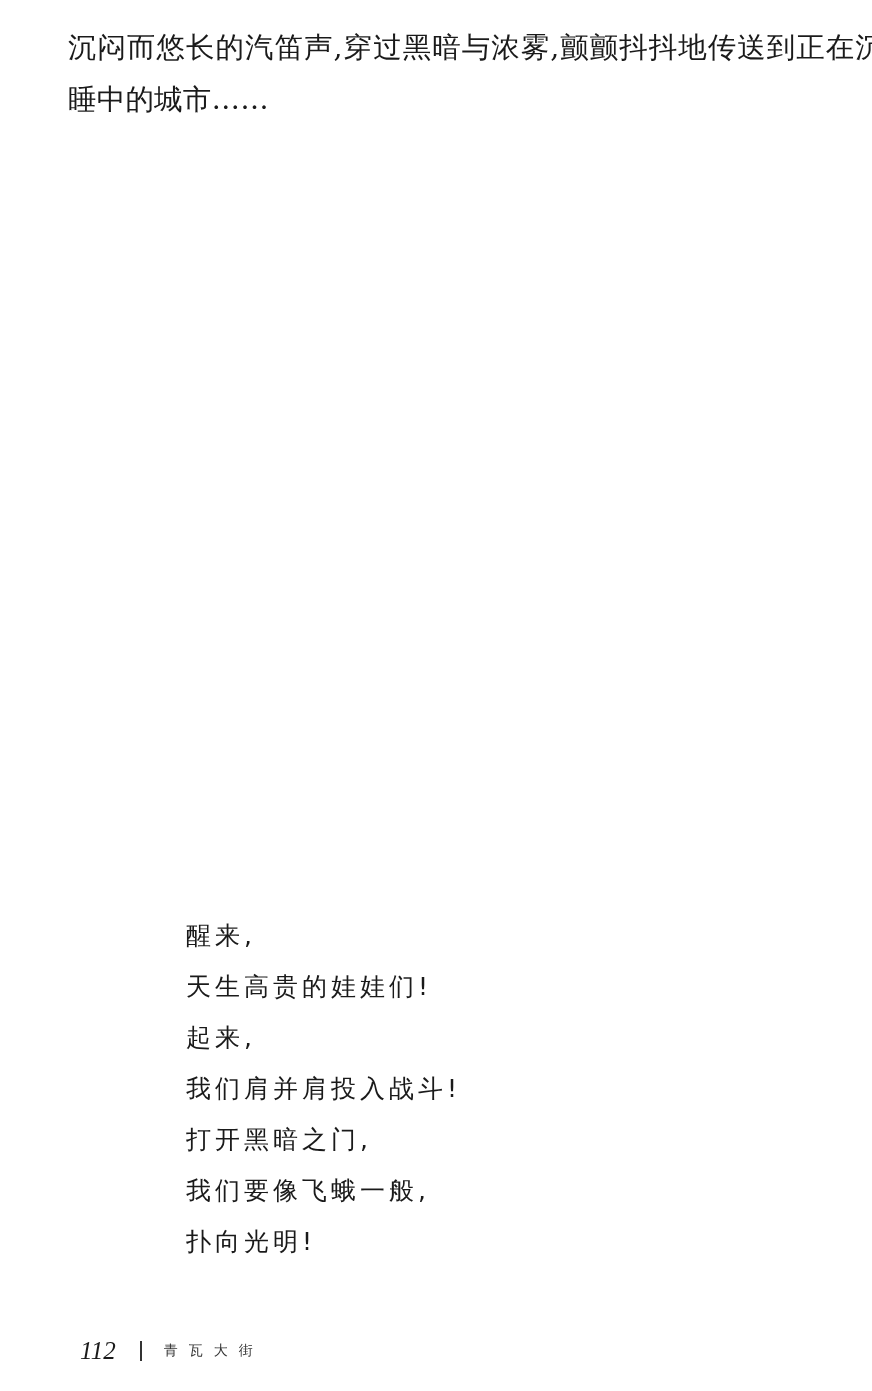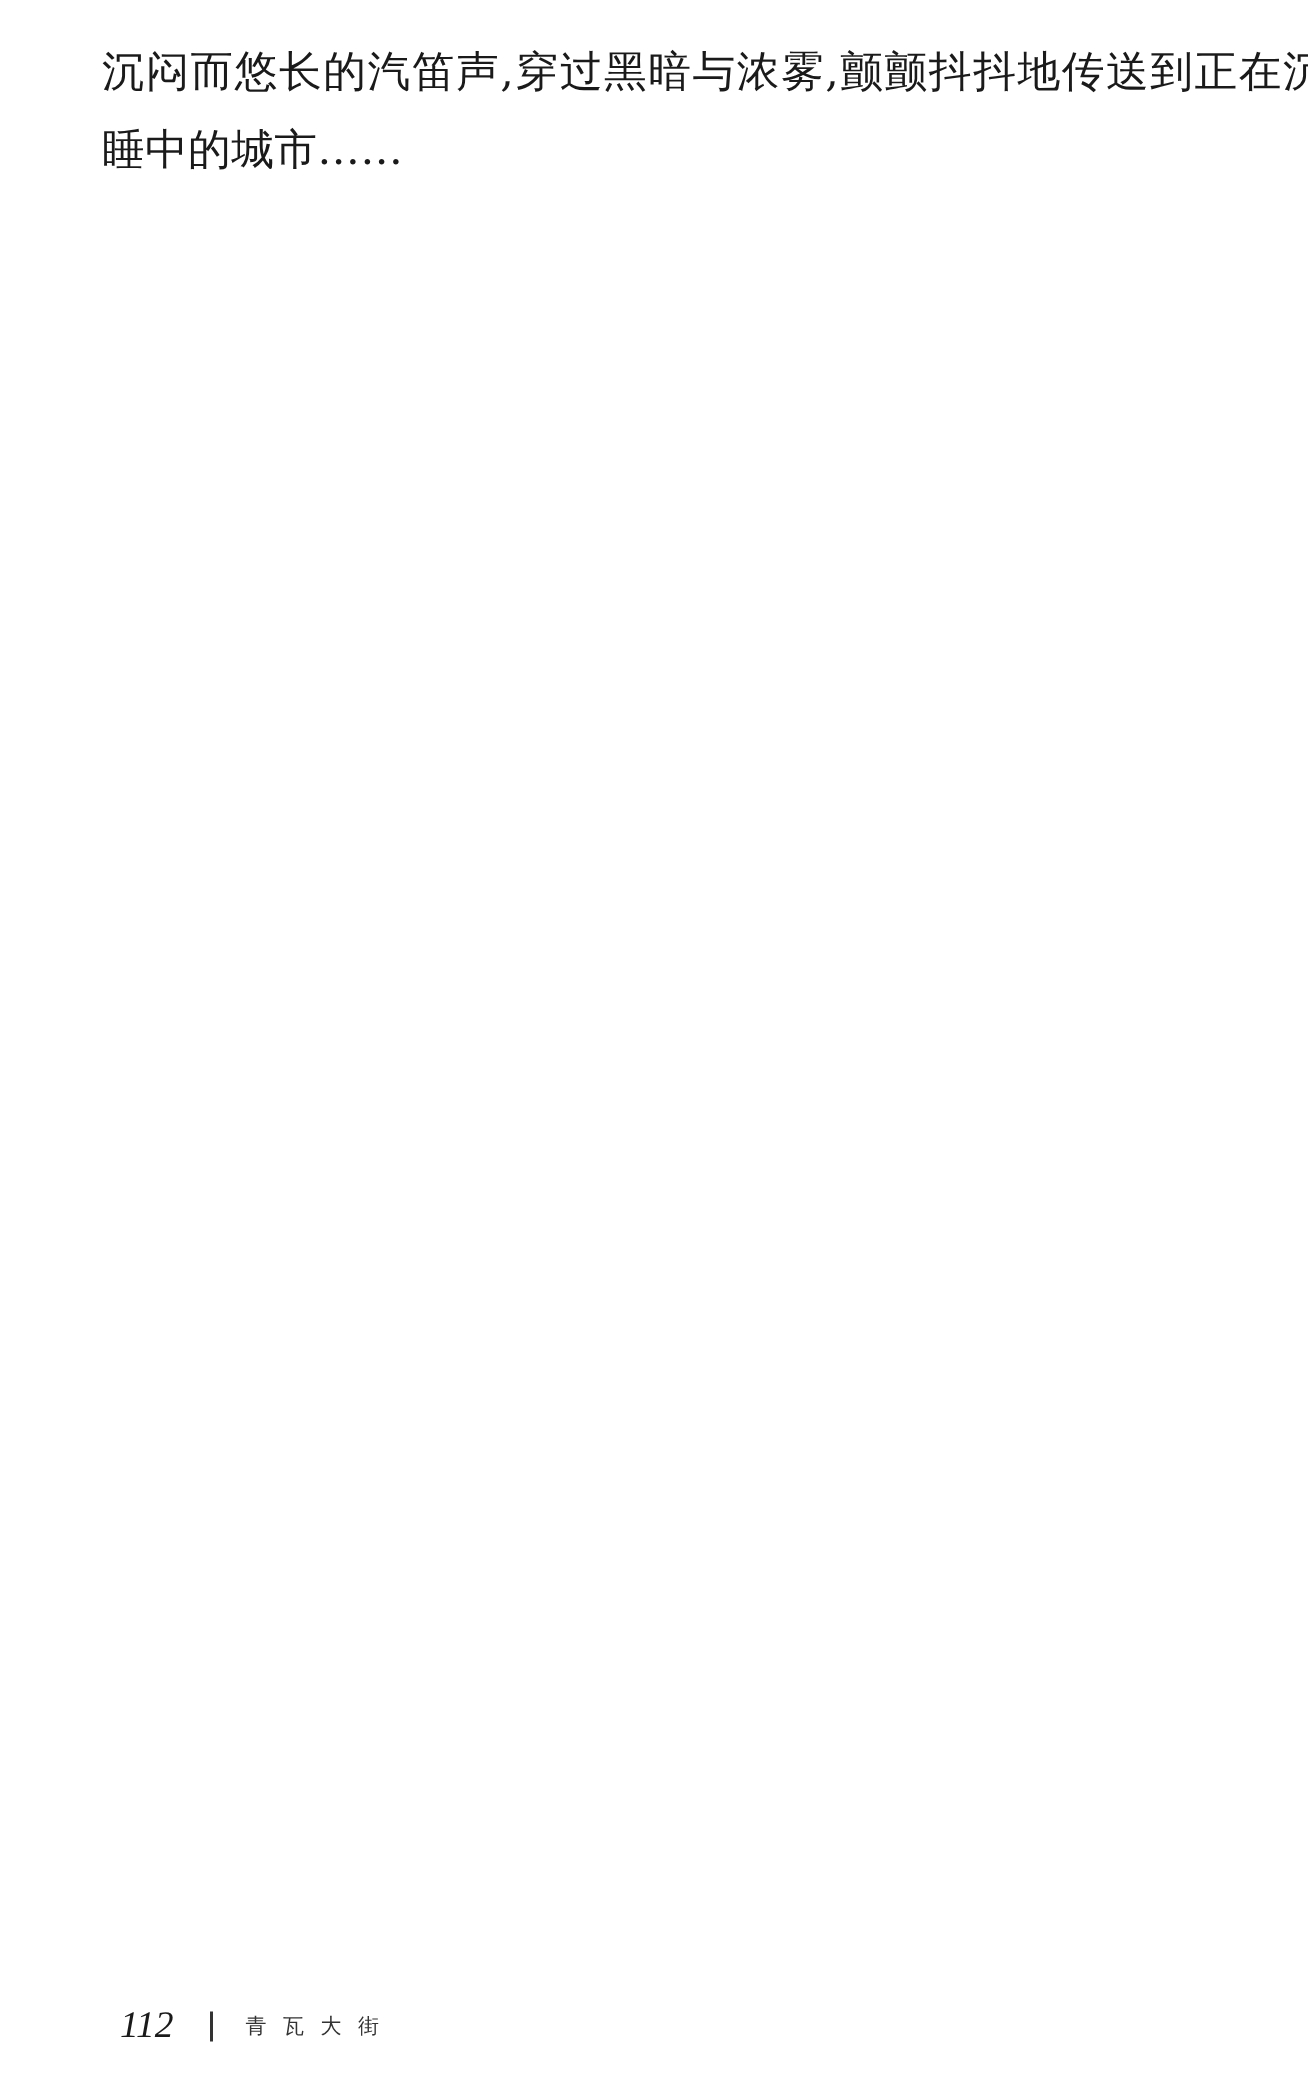--- a/index.html
+++ b/index.html
@@ -43,20 +43,29 @@
 </head>
 <body>
 
 <div class="page">
 
   <p class="para" style="top: 22px;">沉闷而悠长的汽笛声,穿过黑暗与浓雾,颤颤抖抖地传送到正在沉睡中的城市……</p>
 
 
 
 
+  <div class="poem">
+    <span class="poem-line">醒来,</span>
+    <span class="poem-line">天生高贵的娃娃们!</span>
+    <span class="poem-line">起来,</span>
+    <span class="poem-line">我们肩并肩投入战斗!</span>
+    <span class="poem-line">打开黑暗之门,</span>
+    <span class="poem-line">我们要像飞蛾一般,</span>
+    <span class="poem-line">扑向光明!</span>
+  </div>
 
   <div class="footer">
     <span class="page-num">112</span>
     <span class="sep"></span>
     <span class="book-title">青瓦大街</span>
   </div>
 
 </div>
 
 </body></html>

